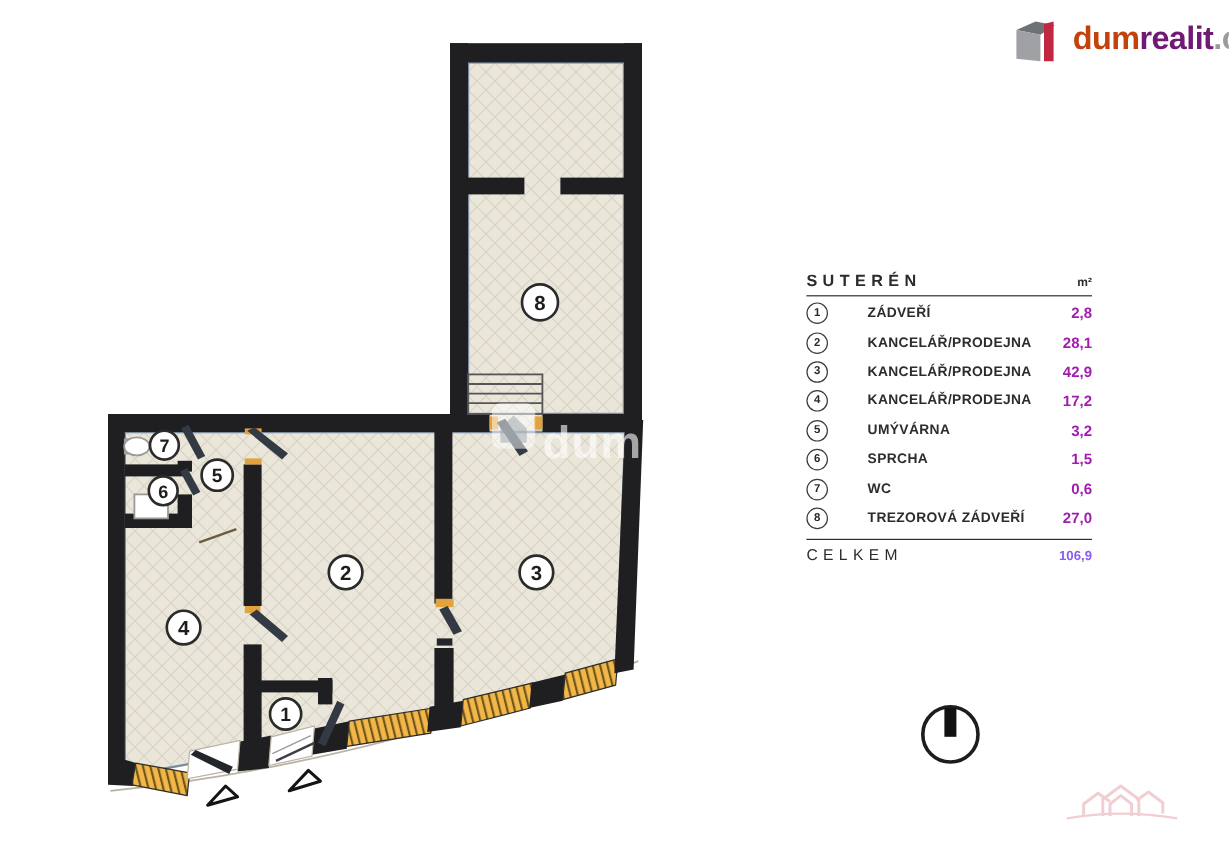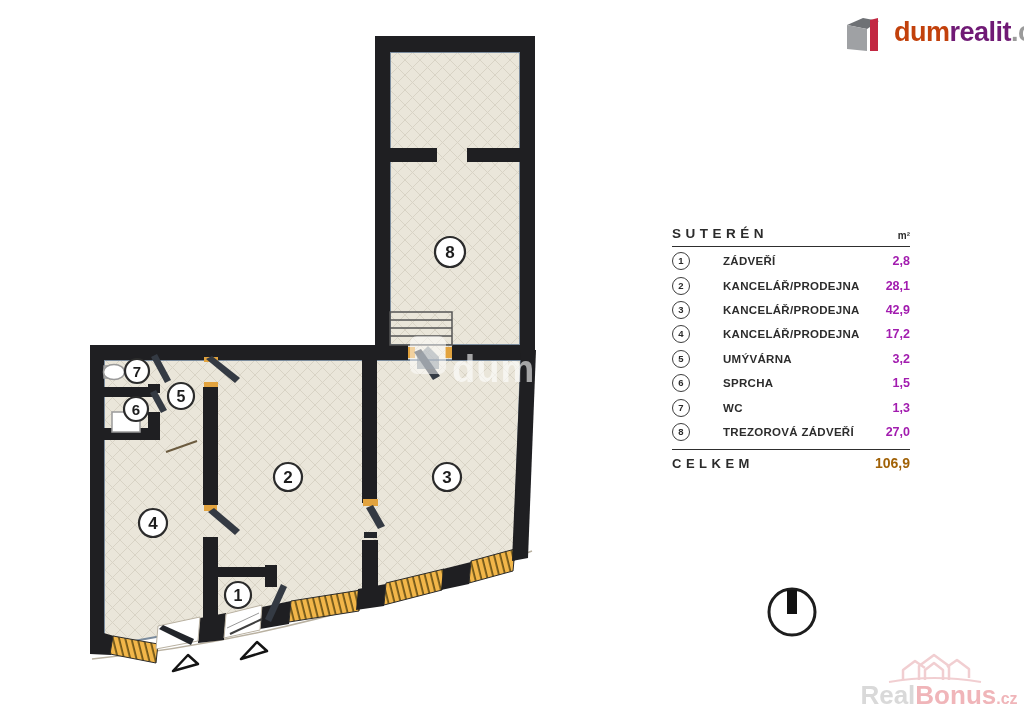--- a/index.html
+++ b/index.html
@@ -12,22 +12,22 @@
   .lg-head{display:flex;justify-content:space-between;align-items:flex-end;}
   .lg-title{font-size:13.5px;font-weight:700;letter-spacing:4.5px;color:#2b2b2b;}
   .lg-unit{font-size:10px;font-weight:700;color:#2b2b2b;}
   .lg-sep{border-top:1.6px solid #2e2e2e;margin:5px 0 2px 0;}
   .lg-row{display:flex;align-items:center;height:24.4px;}
   .lg-circ{flex:0 0 auto;width:16px;height:16px;border:1.3px solid #3c3c3c;border-radius:50%;
            font-size:9.5px;font-weight:700;line-height:16px;text-align:center;color:#2a2a2a;}
   .lg-name{flex:1;margin-left:33px;font-size:11.5px;font-weight:600;letter-spacing:.3px;color:#2c2c2c;}
   .lg-area{font-size:12.5px;font-weight:600;color:#a21caf;}
   .lg-total{display:flex;justify-content:space-between;align-items:baseline;margin-top:5px;}
-  .lg-total-label{font-size:13px;font-weight:700;letter-spacing:4.5px;color:#2b2b2b;}
-  .lg-total-value{font-size:14px;font-weight:600;color:#a16207;}
+  .lg-total-label{font-size:13px;font-weight:400;letter-spacing:4.5px;color:#2b2b2b;}
+  .lg-total-value{font-size:11px;font-weight:600;color:#8b5cf6;}
 
   
   .logo{position:absolute;left:843px;top:11px;display:flex;align-items:center;}
   .logo svg{display:block;margin-right:7px;}
   .logo-text{font-size:27px;letter-spacing:-.5px;line-height:40px;white-space:nowrap;}
   .logo-dum{color:#c2410c;font-weight:700;}
   .logo-realit{color:#701a75;font-weight:700;}
   .logo-cz{color:#9b9b9b;font-weight:600;}
 
   
@@ -237,21 +237,21 @@
     <span class="lg-area">3,2</span>
   </div>
   <div class="lg-row">
     <span class="lg-circ">6</span>
     <span class="lg-name">SPRCHA</span>
     <span class="lg-area">1,5</span>
   </div>
   <div class="lg-row">
     <span class="lg-circ">7</span>
     <span class="lg-name">WC</span>
-    <span class="lg-area">1,3</span>
+    <span class="lg-area">0,6</span>
   </div>
   <div class="lg-row">
     <span class="lg-circ">8</span>
     <span class="lg-name">TREZOROVÁ ZÁDVEŘÍ</span>
     <span class="lg-area">27,0</span>
   </div>
 
   <div class="lg-sep"></div>
   <div class="lg-total">
     <span class="lg-total-label">CELKEM</span>
@@ -269,14 +269,13 @@
 </div>
 
 <div class="rb">
   <svg width="160" height="34" viewBox="0 0 160 34" fill="none" stroke="#eec3c6" stroke-width="2.5" opacity="0.8" stroke-linejoin="round">
     <path d="M44 30 L44 20 L56 11 L66 18"></path>
     <path d="M60 30 L60 16 L75 5 L90 16 L90 30"></path>
     <path d="M66 30 L66 20 L75 13 L84 20 L84 30"></path>
     <path d="M88 17 L98 10 L110 19 L110 28"></path>
     <path d="M30 32 Q 75 24 122 32" stroke-width="2"></path>
   </svg>
-  <div class="rb-text"><span class="rb-real">Real</span><span class="rb-bonus">Bonus</span><span class="rb-cz">.cz</span></div>
 </div>
 
 </body></html>

